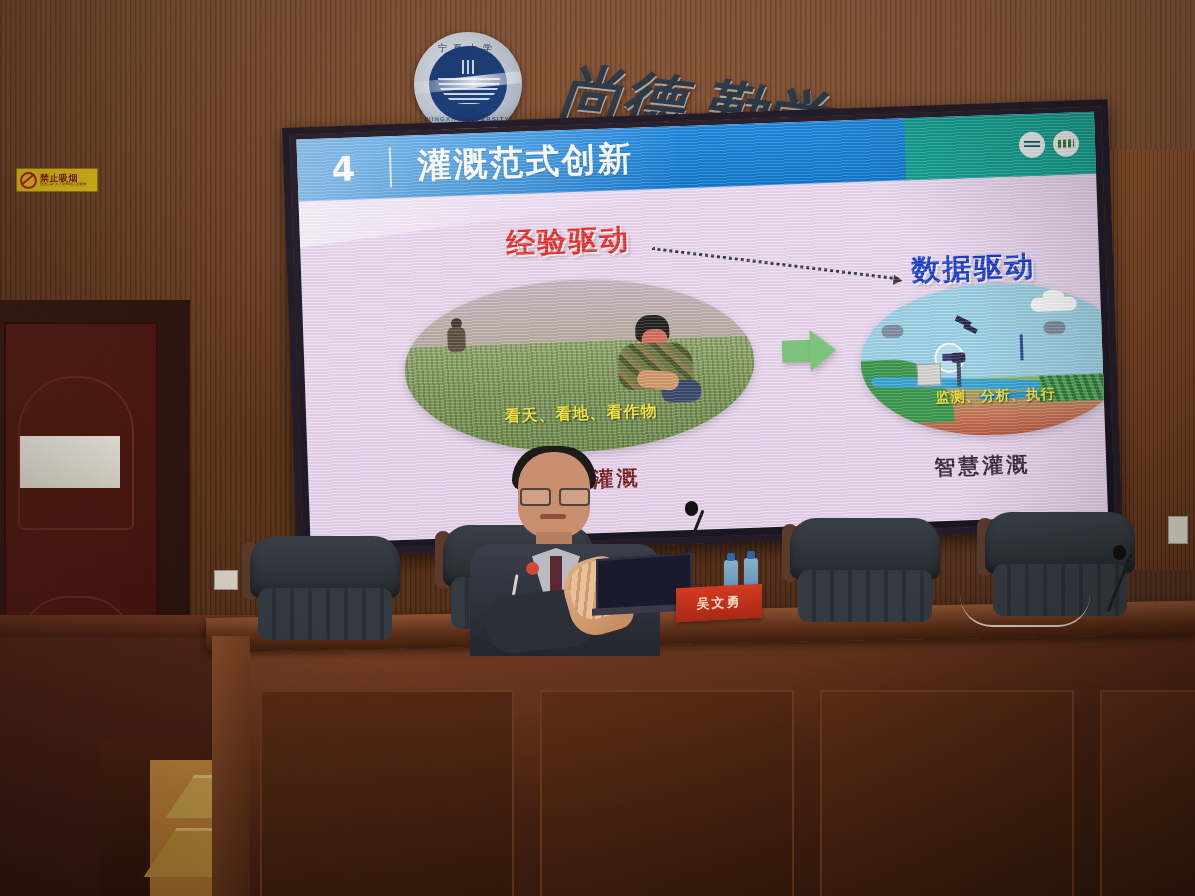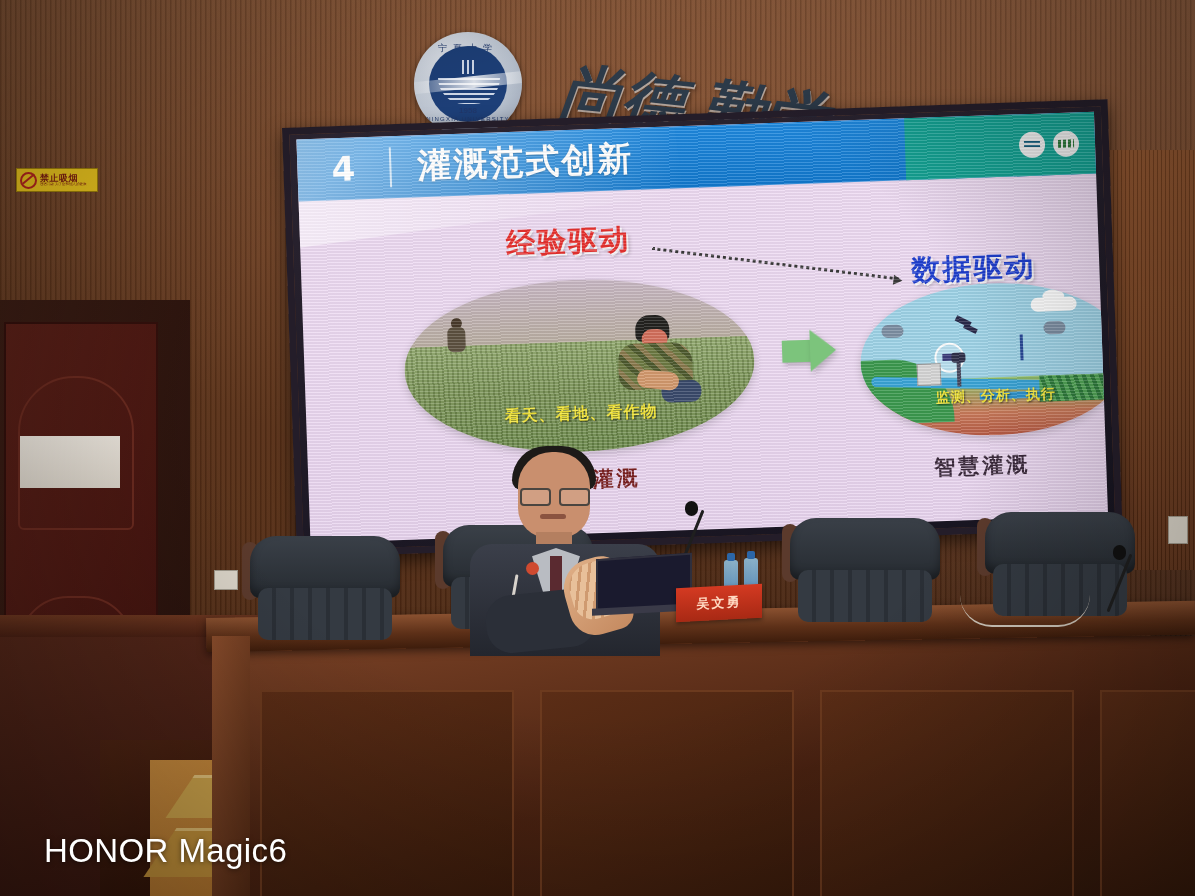--- a/index.html
+++ b/index.html
@@ -446,14 +446,13 @@
 
   <div class="desk-front2"></div>
   <div class="desk-panel dp1"></div>
   <div class="desk-panel dp2"></div>
   <div class="desk-panel dp3"></div>
   <div class="desk-panel dp4"></div>
   <div class="desk-left-pillar"></div>
   <div class="desk-top"></div>
 
   <div class="vignette"></div>
-  <div class="watermark">HONOR Magic6</div>
 </div>
 
 </body></html>

